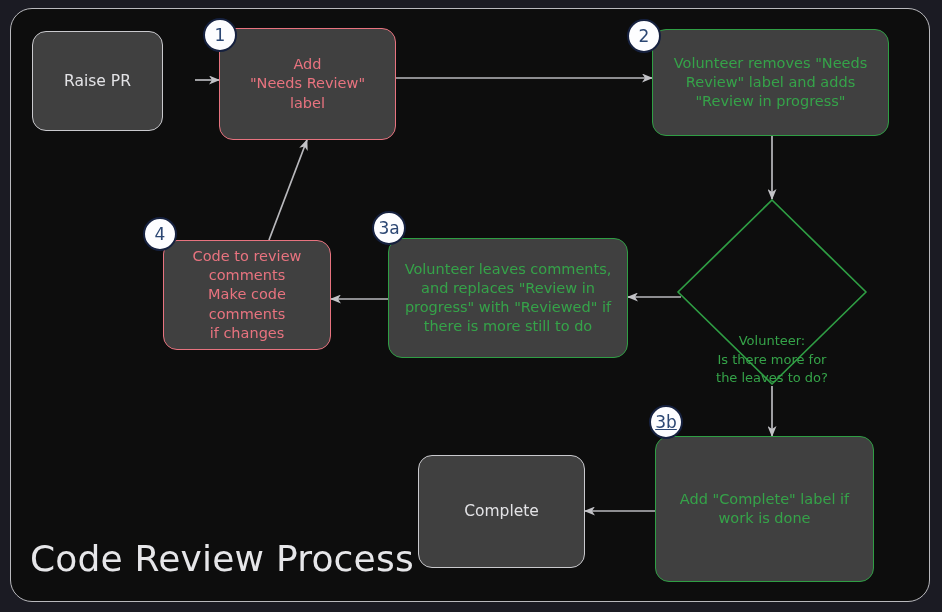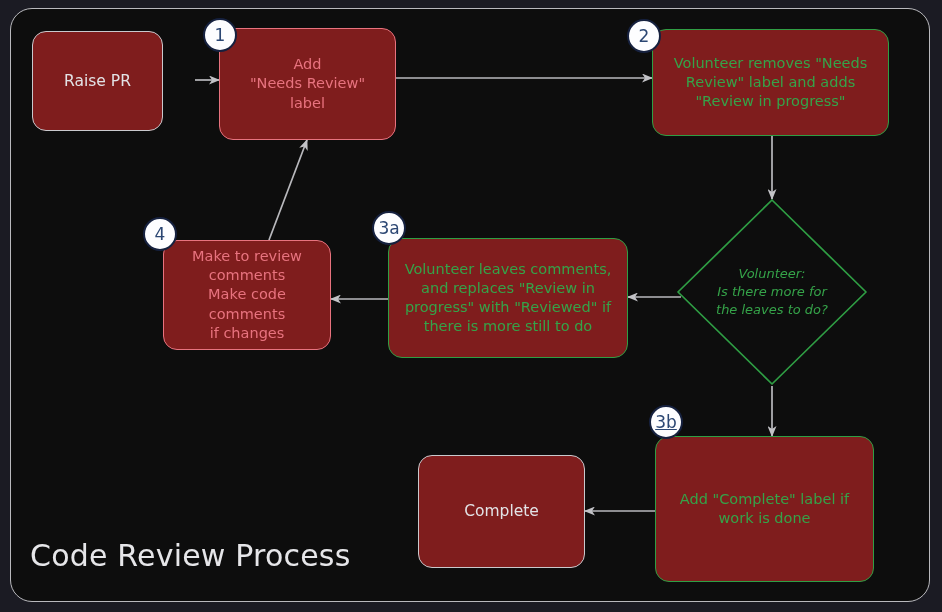--- a/index.html
+++ b/index.html
@@ -36,36 +36,35 @@
 
   .node {
     position: absolute;
     box-sizing: border-box;
     display: flex;
     align-items: center;
     justify-content: center;
     text-align: center;
     border-radius: 14px;
     border: 1.6px solid;
-    background: #7f1d1d;
+    background: #404040;
     line-height: 1.32;
   }
   .node .txt { width: 100%; padding: 0 8px; }
 
   .node.plain  { border-color: #c9c9cd; color: #e3e3e6; font-size: 15.5px; }
   .node.red    { border-color: #e8737f; color: #e8737f; font-size: 14.5px; }
   .node.green  { border-color: #2f9e44; color: #35a349; font-size: 14.5px; }
 
   
   .diamond-wrap {
     position: absolute;
     display: flex;
-    align-items: center;
+    align-items: flex-end;
     justify-content: center;
-    font-style: italic;
   }
   .diamond-shape {
     position: absolute;
     left: 0; top: 0;
     width: 100%; height: 100%;
   }
   .diamond-label {
     position: relative;
     z-index: 2;
     text-align: center;
@@ -91,21 +90,21 @@
     font-weight: 500;
     z-index: 6;
     box-sizing: border-box;
   }
 
   #diagram-title {
     position: absolute;
     left: 30px;
     top: 538px;
     color: #e6e6e9;
-    font-size: 30px;
+    font-size: 36px;
     letter-spacing: 0.2px;
     z-index: 4;
   }
 </style>
 </head>
 <body>
 
 <div id="stage">
 
   <div id="canvas-frame"></div>
@@ -174,21 +173,21 @@
       <div>Volunteer leaves comments,</div>
       <div>and replaces "Review in</div>
       <div>progress" with "Reviewed" if</div>
       <div>there is more still to do</div>
     </div>
   </div>
   <div class="badge" style="left:372px; top:211px;text-align:right;">3a</div>
 
   <div class="node red" style="left:163px; top:240px; width:168px; height:110px;">
     <div class="txt">
-      <div>Make to review</div>
+      <div>Code to review</div>
       <div>comments</div>
       <div>Make code comments</div>
       <div>if changes</div>
     </div>
   </div>
   <div class="badge" style="left:143px; top:217px;">4</div>
 
   <div class="node green" style="left:655px; top:436px; width:219px; height:146px;">
     <div class="txt">
       <div>Add "Complete" label if</div>

